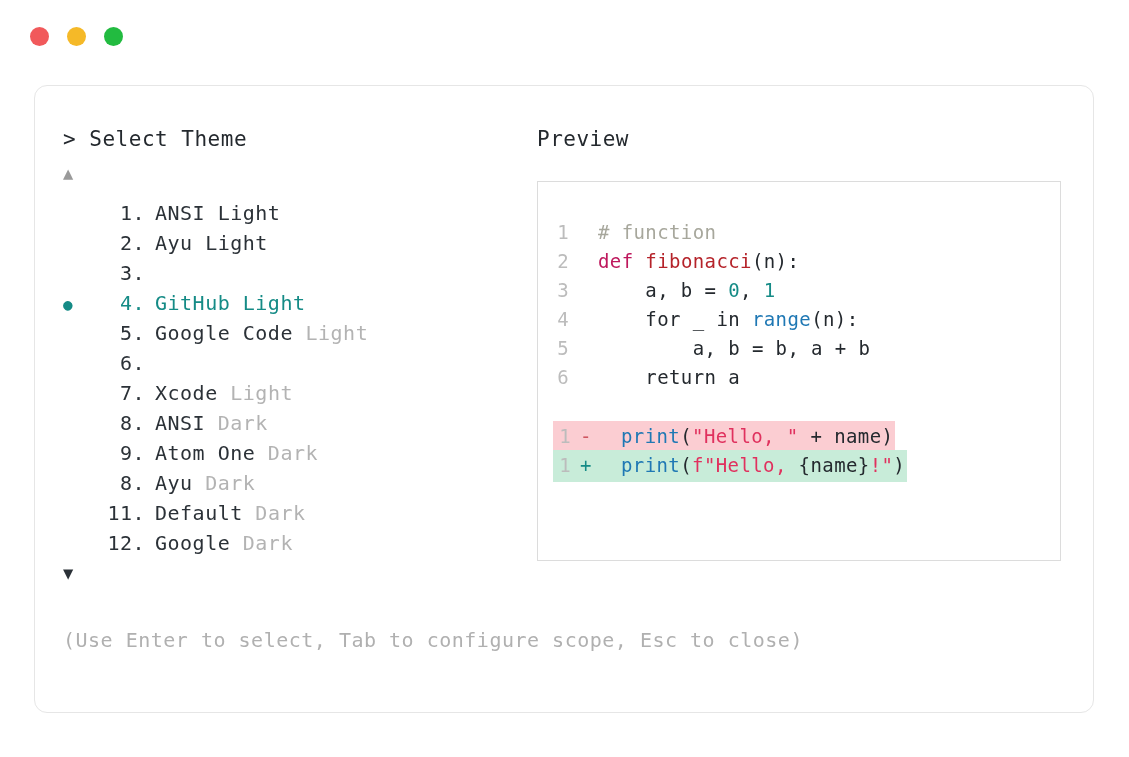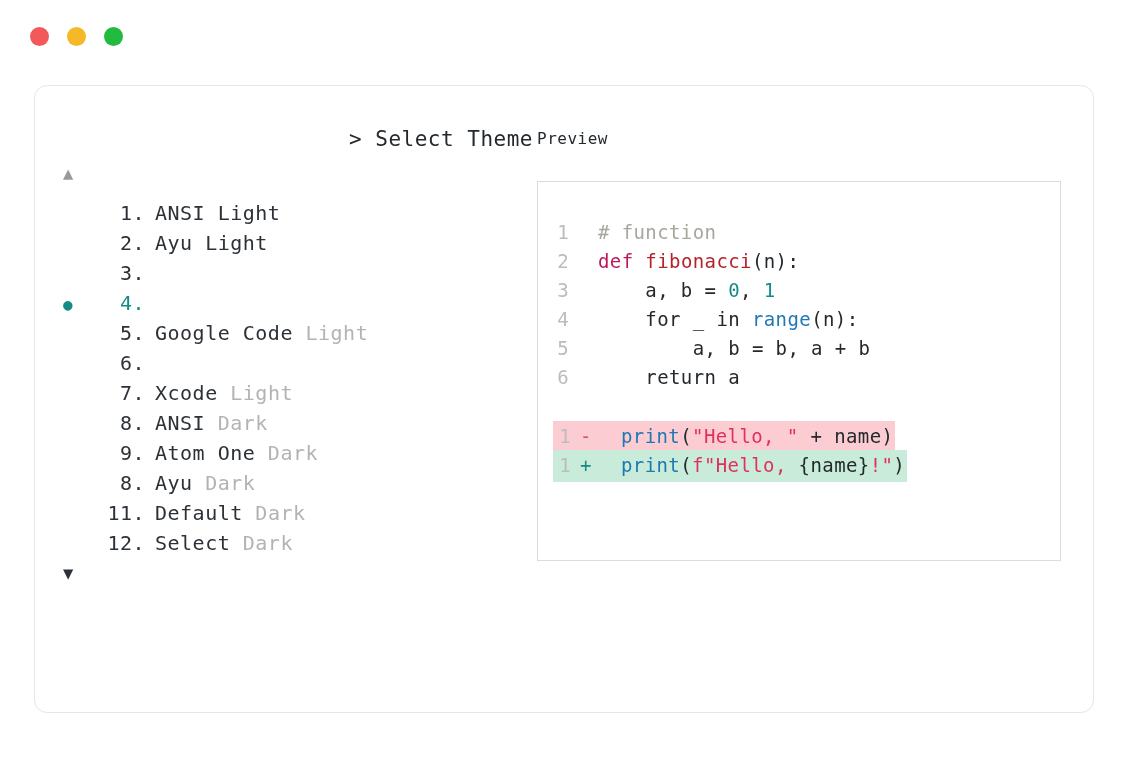--- a/index.html
+++ b/index.html
@@ -61,21 +61,20 @@
     top: 38px;
     width: 470px;
   }
 
   .prompt-row {
     font-size: 21px;
     line-height: 30px;
     color: #24292e;
     letter-spacing: 0.5px;
     white-space: pre;
-    text-align: right;
   }
 
   .arrow {
     font-size: 17px;
     line-height: 26px;
     height: 26px;
     letter-spacing: 0.5px;
   }
   .arrow-up   { color: #9a9a9a; margin-top: 6px; }
   .arrow-down { color: #2b3137; margin-top: 2px; }
@@ -127,21 +126,21 @@
   }
 
   
   .right-col {
     position: absolute;
     left: 502px;
     top: 38px;
     width: 530px;
   }
   .preview-label {
-    font-size: 16px;
+    font-size: 21px;
     line-height: 30px;
     color: #24292e;
     letter-spacing: 0.5px;
   }
   .preview-box {
     margin-top: 27px;
     width: 524px;
     height: 380px;
     box-sizing: border-box;
     border: 1.5px solid #dcdcdc;
@@ -211,34 +210,35 @@
     <div class="left-col">
 
       <div class="prompt-row"><span>&gt;</span> <span>Select Theme</span></div>
 
       <div class="arrow arrow-up">▲</div>
 
       <div class="theme-list" id="theme-list">
           <div class="theme-row"><span class="bullet-cell"></span><span class="num-cell">1.</span><span class="name-cell">ANSI Light</span></div>
           <div class="theme-row"><span class="bullet-cell"></span><span class="num-cell">2.</span><span class="name-cell">Ayu Light</span></div>
           <div class="theme-row"><span class="bullet-cell"></span><span class="num-cell">3.</span></div>
-          <div class="theme-row selected"><span class="bullet-cell">●</span><span class="num-cell">4.</span></div>
+          <div class="theme-row selected"><span class="bullet-cell">●</span><span class="num-cell">4.</span><span class="name-cell">GitHub Light</span></div>
           <div class="theme-row"><span class="bullet-cell"></span><span class="num-cell">5.</span><span class="name-cell">Google Code</span><span class="suffix-dim"> Light</span></div>
           <div class="theme-row"><span class="bullet-cell"></span><span class="num-cell">6.</span></div>
           <div class="theme-row"><span class="bullet-cell"></span><span class="num-cell">7.</span><span class="name-cell">Xcode</span><span class="suffix-dim"> Light</span></div>
           <div class="theme-row"><span class="bullet-cell"></span><span class="num-cell">8.</span><span class="name-cell">ANSI</span><span class="suffix-dim"> Dark</span></div>
           <div class="theme-row"><span class="bullet-cell"></span><span class="num-cell">9.</span><span class="name-cell">Atom One</span><span class="suffix-dim"> Dark</span></div>
           <div class="theme-row"><span class="bullet-cell"></span><span class="num-cell">8.</span><span class="name-cell">Ayu</span><span class="suffix-dim"> Dark</span></div>
           <div class="theme-row"><span class="bullet-cell"></span><span class="num-cell">11.</span><span class="name-cell">Default</span><span class="suffix-dim"> Dark</span></div>
-          <div class="theme-row"><span class="bullet-cell"></span><span class="num-cell">12.</span><span class="name-cell">Select</span><span class="suffix-dim"> Dark</span></div>
+          <div class="theme-row"><span class="bullet-cell"></span><span class="num-cell">12.</span><span class="name-cell">Google</span><span class="suffix-dim"> Dark</span></div>
         </div>
 
       <div class="arrow arrow-down">▼</div>
     </div>
 
+    <div class="hint">(Use Enter to select, Tab to configure scope, Esc to close)</div>
 
     <div class="right-col">
       <div class="preview-label">Preview</div>
 
       <div class="preview-box">
         <div class="code-area" id="code-area"><div class="code-line"><span class="ln">1</span><span class="code-body"><span class="tok-comment"># function</span></span></div><div class="code-line"><span class="ln">2</span><span class="code-body"><span class="tok-kw">def </span><span class="tok-fn">fibonacci</span><span class="tok-plain">(n):</span></span></div><div class="code-line"><span class="ln">3</span><span class="code-body"><span class="tok-plain">    a, b = </span><span class="tok-num">0</span><span class="tok-plain">, </span><span class="tok-num">1</span></span></div><div class="code-line"><span class="ln">4</span><span class="code-body"><span class="tok-plain">    for _ in </span><span class="tok-builtin">range</span><span class="tok-plain">(n):</span></span></div><div class="code-line"><span class="ln">5</span><span class="code-body"><span class="tok-plain">        a, b = b, a + b</span></span></div><div class="code-line"><span class="ln">6</span><span class="code-body"><span class="tok-plain">    return a</span></span></div></div>
         <div class="code-area diff-block" id="diff-area"><div class="diff-line diff-del"><span class="hl"><span class="ln">1</span><span class="sign sign-del">-</span><span class="code-body"><span class="tok-builtin">print</span><span class="tok-plain">(</span><span class="tok-str">"Hello, "</span><span class="tok-plain"> + name)</span></span></span></div><div class="diff-line diff-add"><span class="hl"><span class="ln">1</span><span class="sign sign-add">+</span><span class="code-body"><span class="tok-builtin">print</span><span class="tok-plain">(</span><span class="tok-str">f"Hello, </span><span class="tok-plain">{name}</span><span class="tok-str">!"</span><span class="tok-plain">)</span></span></span></div></div>
       </div>
     </div>
 

